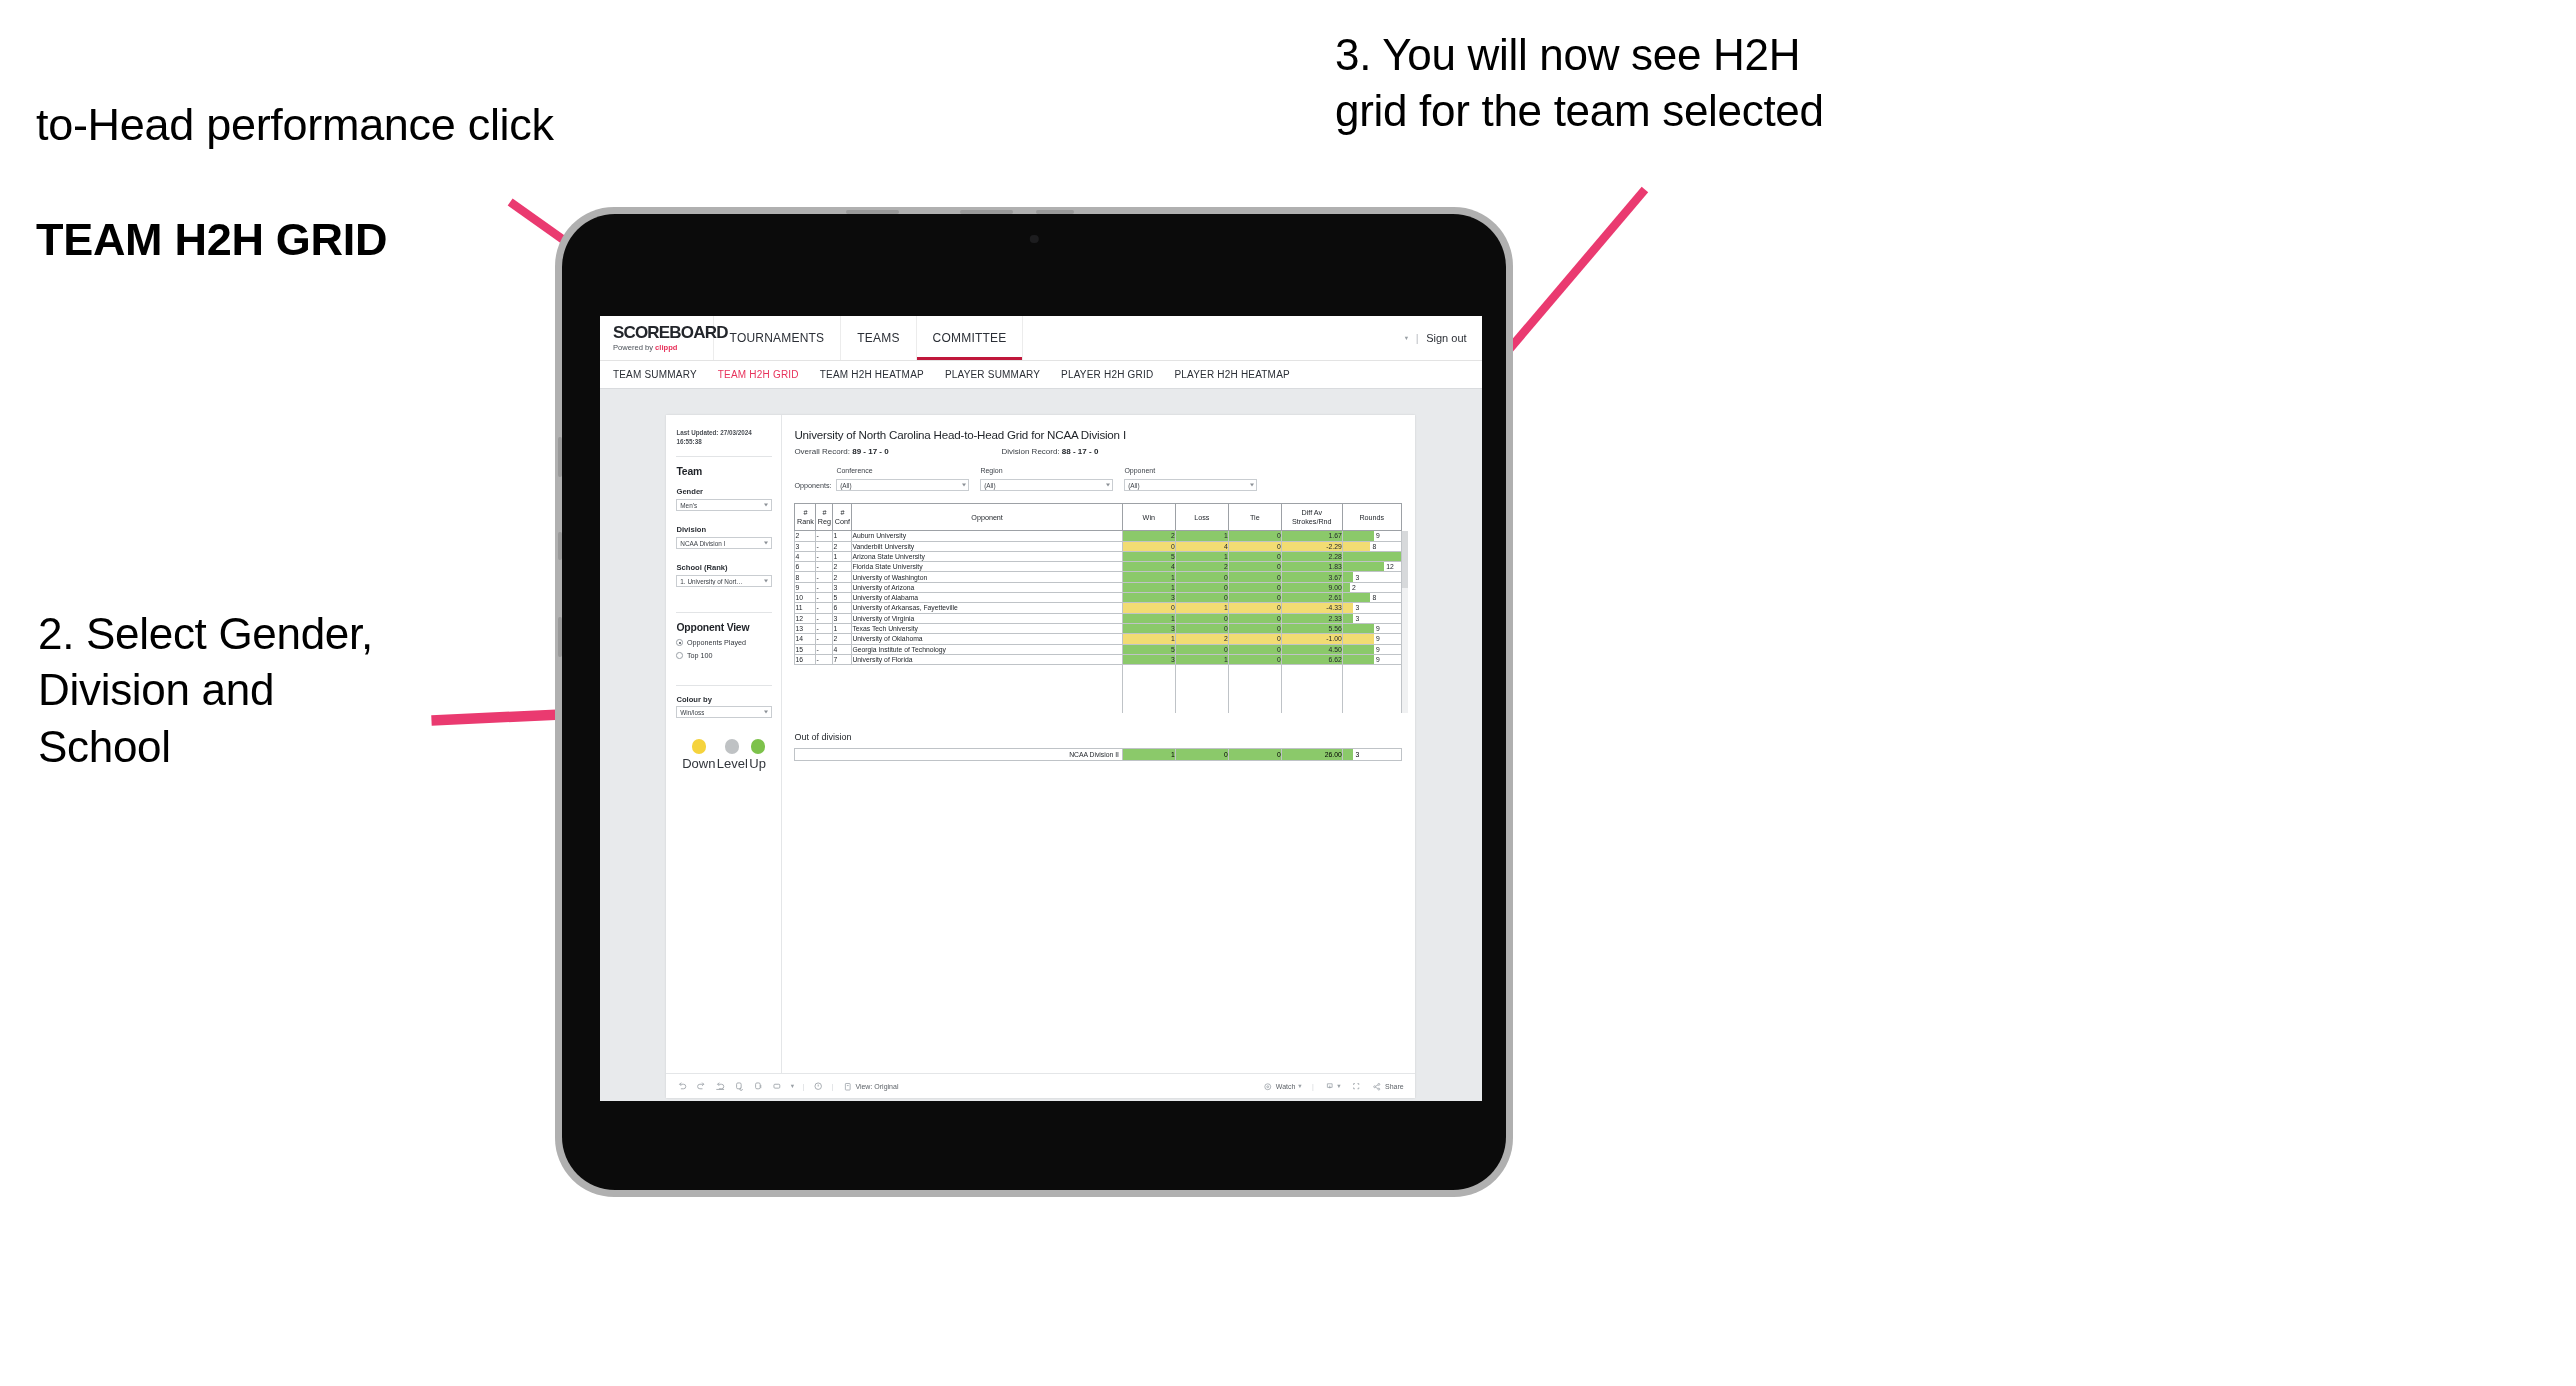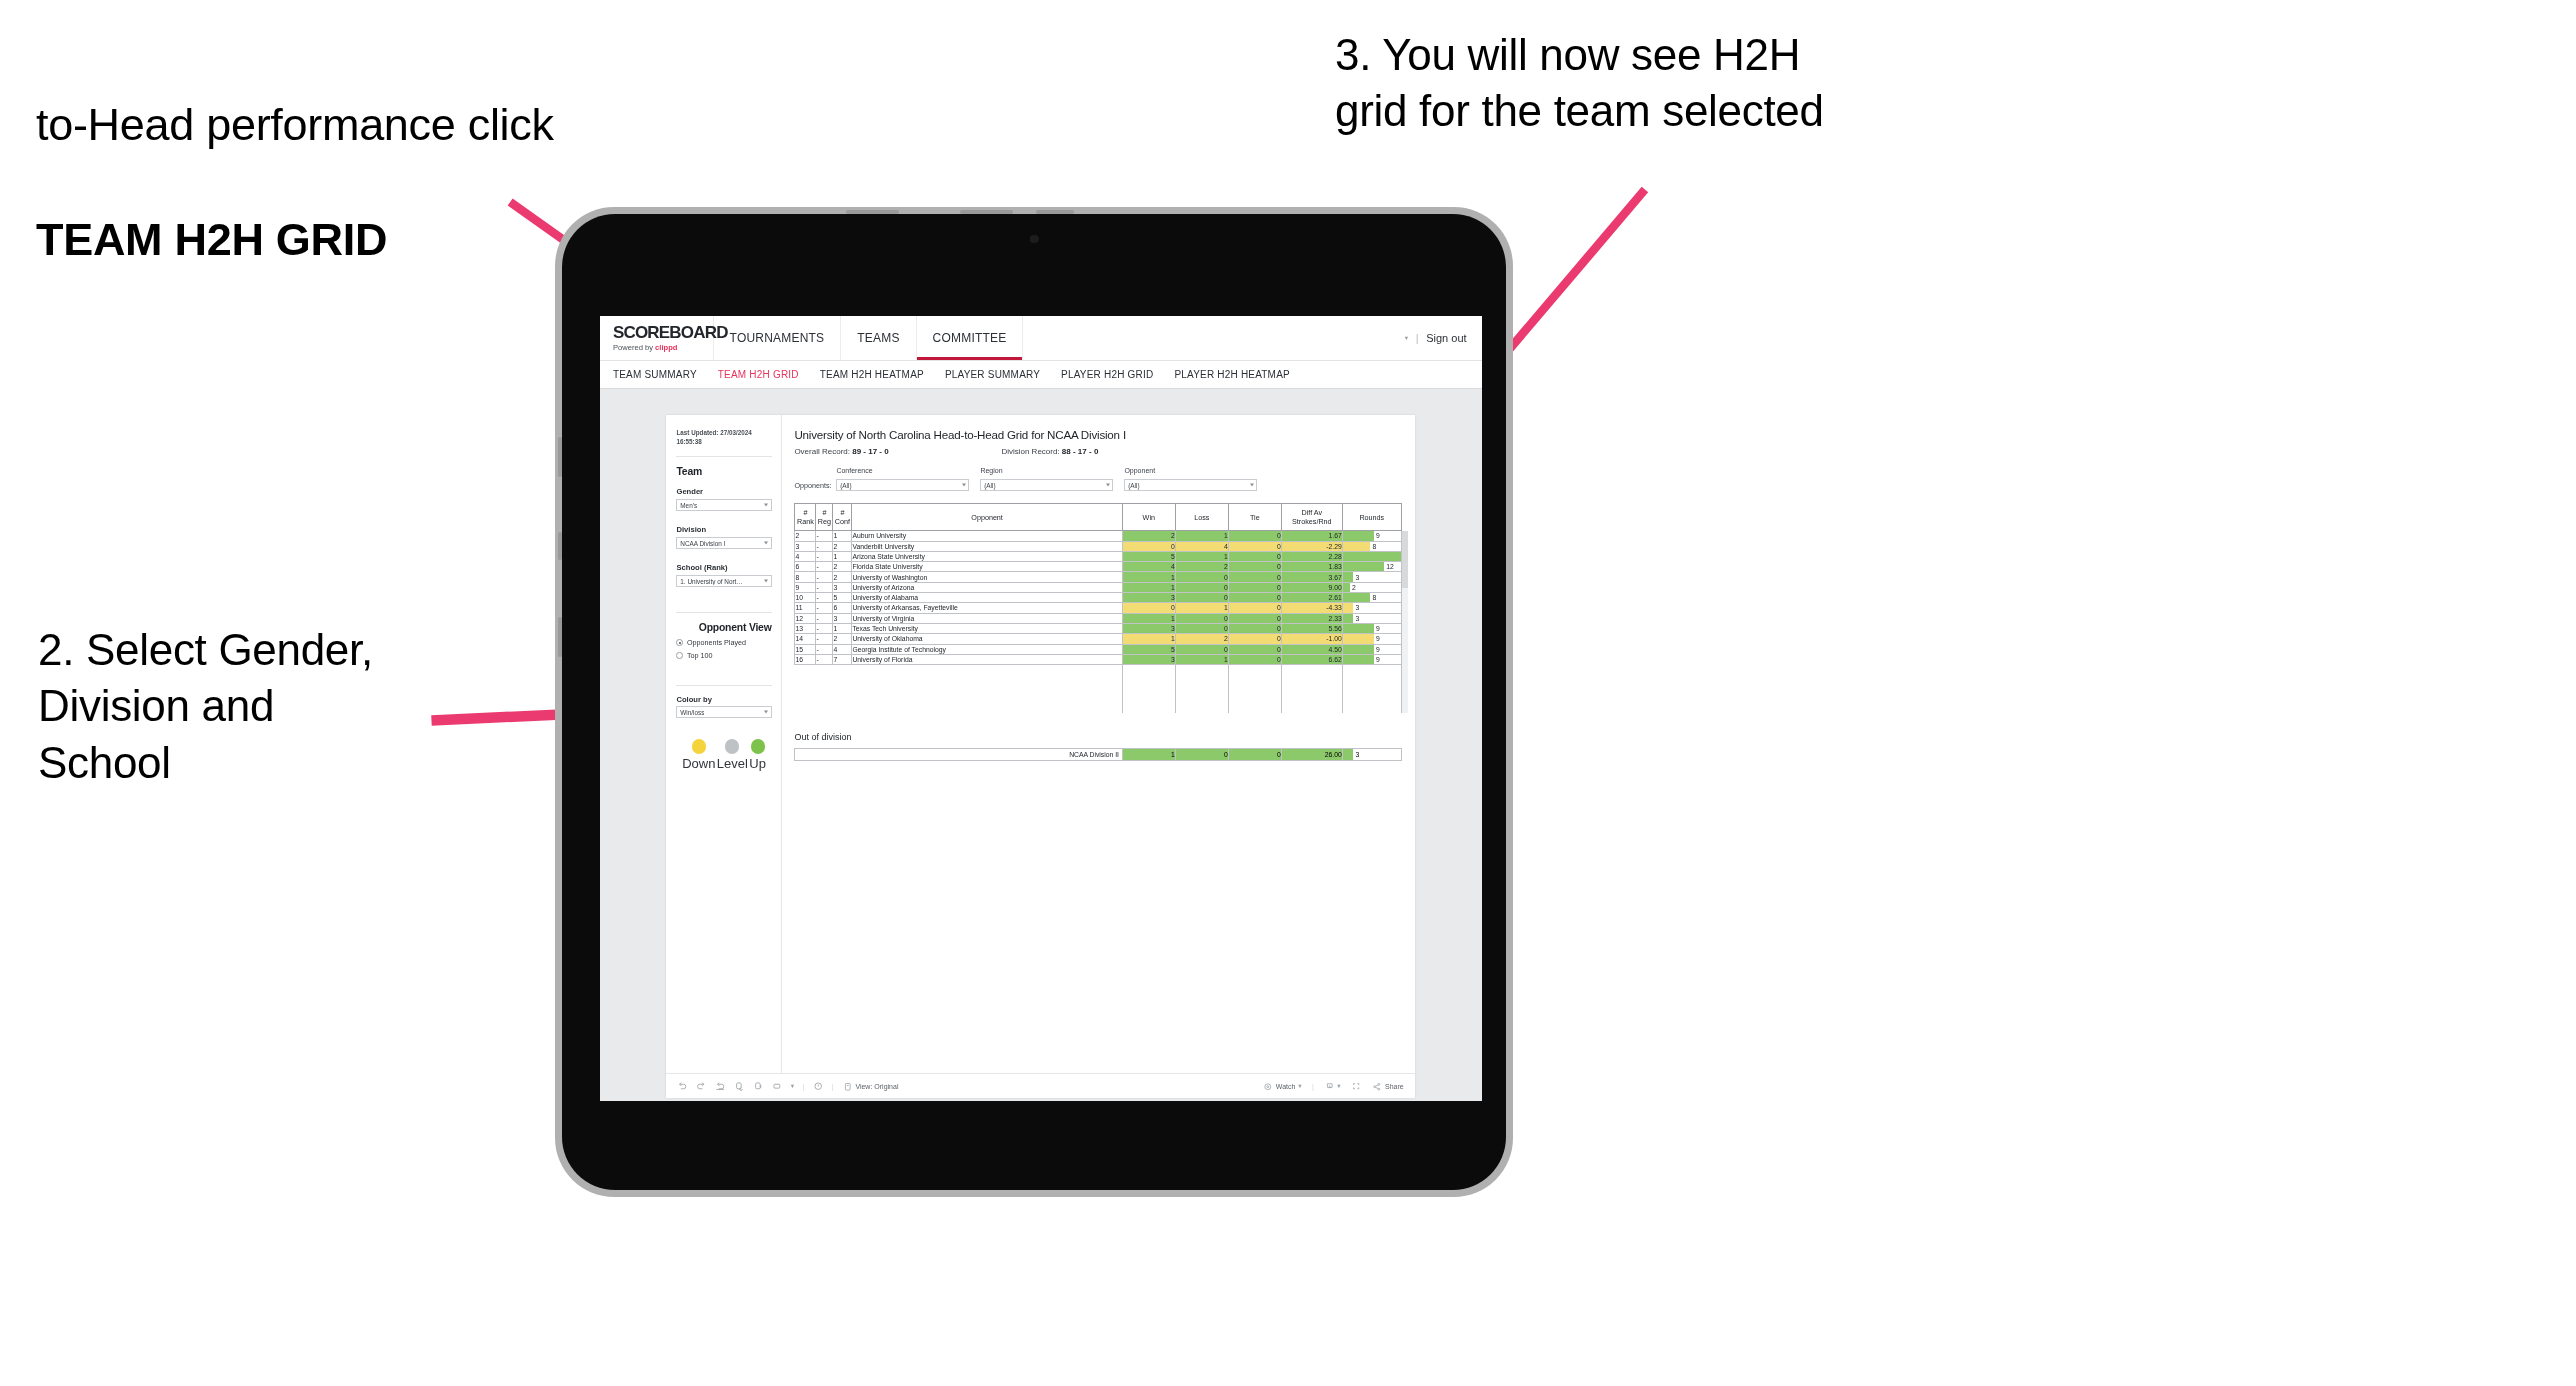--- a/index.html
+++ b/index.html
@@ -15,21 +15,21 @@
   .callout {
     position: absolute;
     color: #000;
     font-weight: 400;
     line-height: 1.28;
     letter-spacing: -0.3px;
     white-space: pre-line;
   }
   #callout-1 { left: 36px; top: 38px; width: 768px; font-size: 45px; }
   #callout-1 .bold { font-weight: 700; }
-  #callout-2 { left: 38px; top: 622px; width: 531px; font-size: 44px; }
+  #callout-2 { left: 38px; top: 606px; width: 531px; font-size: 44px; }
   #callout-3 { left: 1335px; top: 26.5px; width: 758px; font-size: 44px; }
 
   .arrow-svg { position: absolute; overflow: visible; pointer-events: none; }
 
   
   #tablet {
     position: absolute;
     left: 555px; top: 207px;
     width: 958px; height: 990px;
     border-radius: 59px;
@@ -119,21 +119,21 @@
   #dash-body { flex: 1; display: flex; min-height: 0; }
 
   
   #sidebar {
     width: 116px; border-right: 0.9px solid #e4e6e8;
     padding: 12.3px 9.5px 0 10.4px; font-size: 7.6px; color: #32363c;
   }
   .last-upd { font-size: 6.3px; color: #4b4f55; line-height: 1.45; font-weight: 600;}
   .hr-thin { border-top: 0.9px solid #e2e4e6; margin: 10.4px 0 8.5px 0; }
   .sb-h { font-size: 10.4px; font-weight: 700; color: #1f2227; margin-bottom: 10.4px; letter-spacing:-0.2px;}
-  .sb-h.center { text-align: right; }
+  .sb-h.center { text-align: left; }
   .fld-label { font-size: 7.6px; font-weight: 700; color: #2b2f35; margin-bottom: 2.8px; }
   .fake-select {
     height: 12px; border: 0.9px solid #c9cdd1; background: #fff;
     display: flex; align-items: center; padding: 0 2.8px;
     font-size: 6.4px; color: #3a3f45; position: relative;
   }
   .fake-select .val { overflow: hidden; white-space: nowrap; }
   .fake-select .caret {
     position: absolute; right: 2.8px; top: 50%; transform: translateY(-50%);
     width: 0; height: 0; border-left: 2.5px solid transparent;

